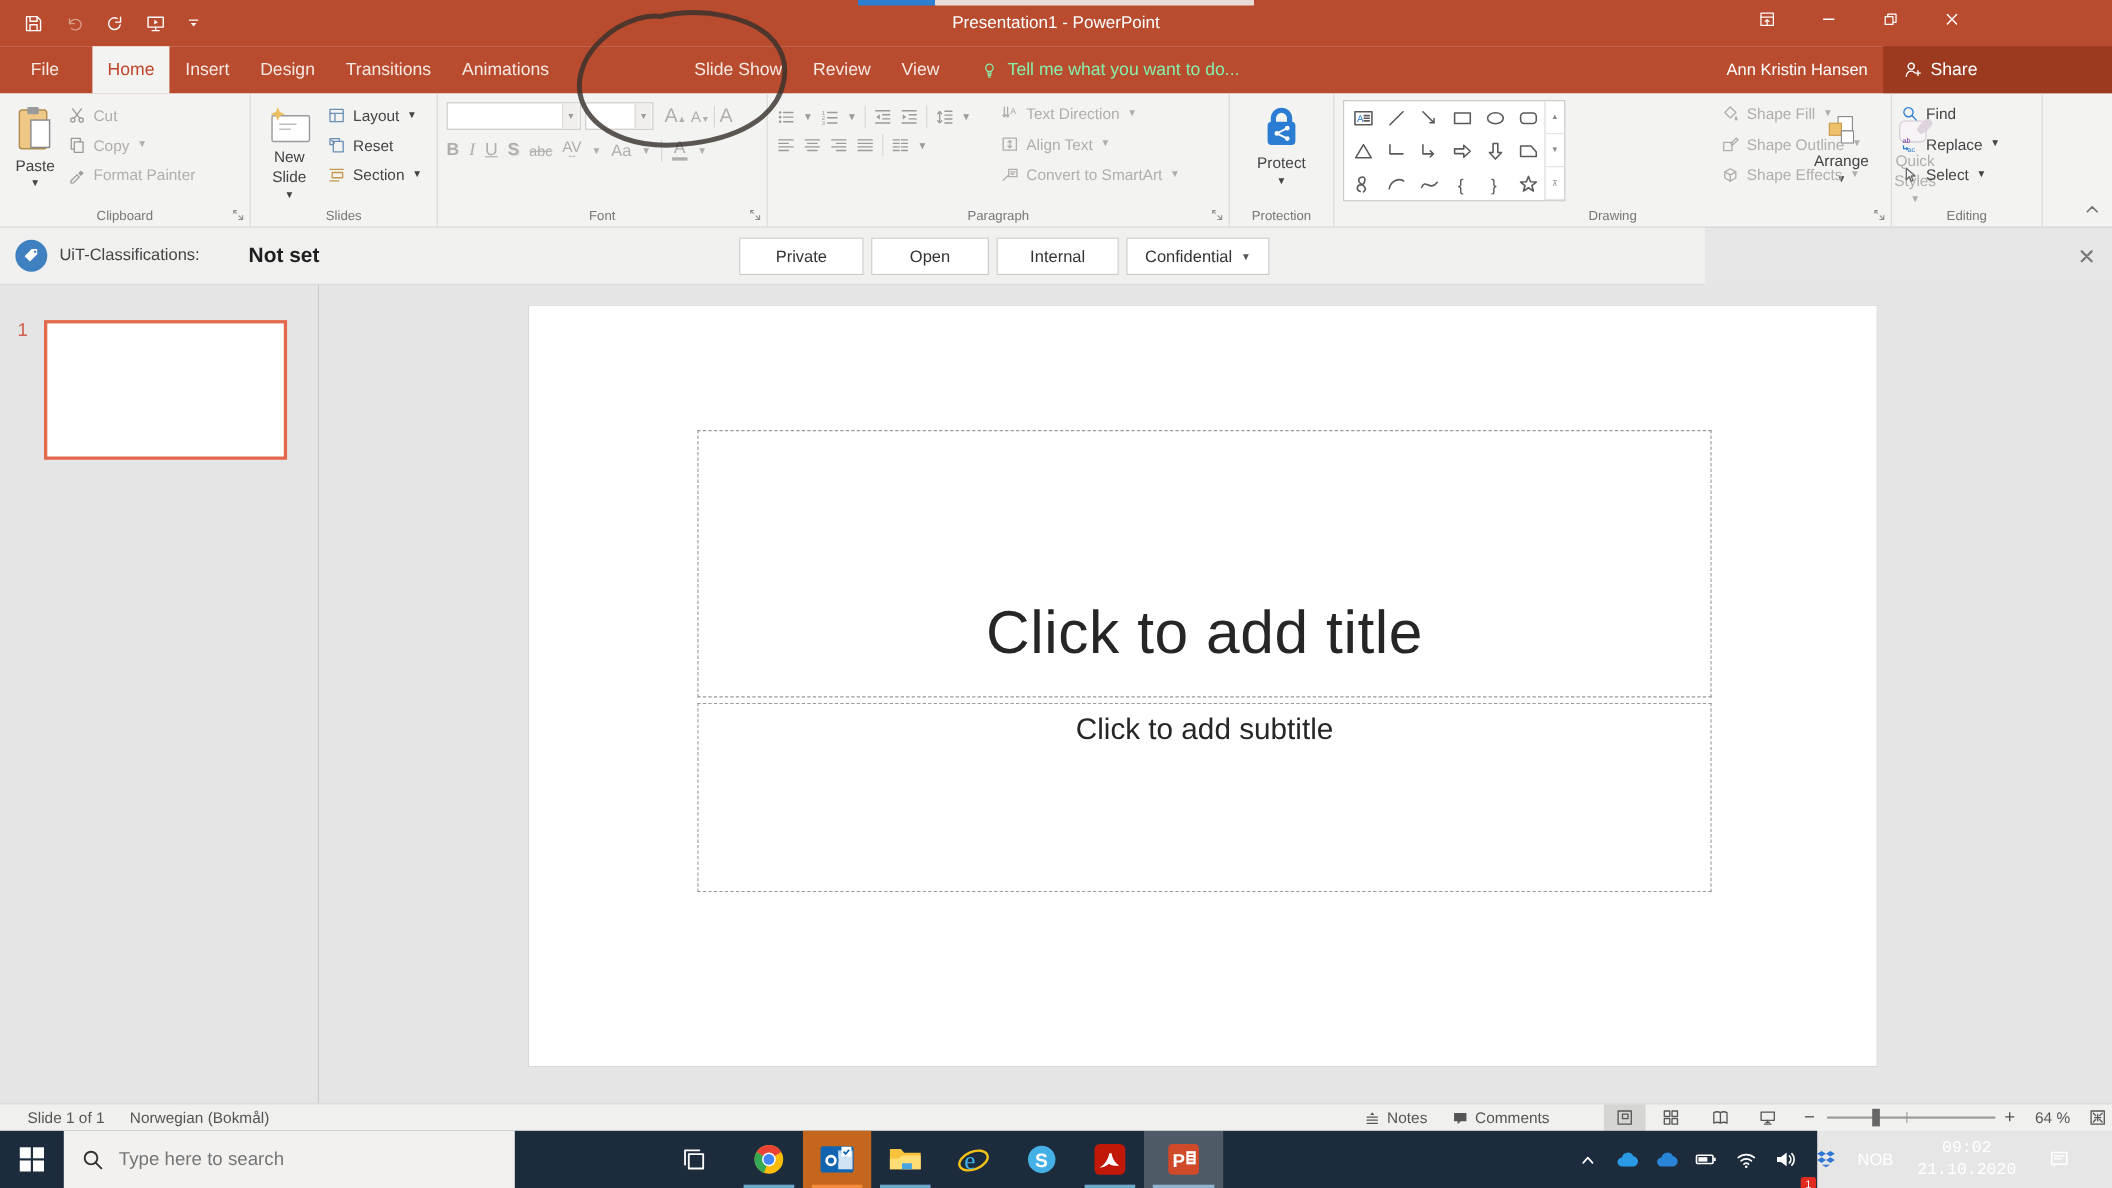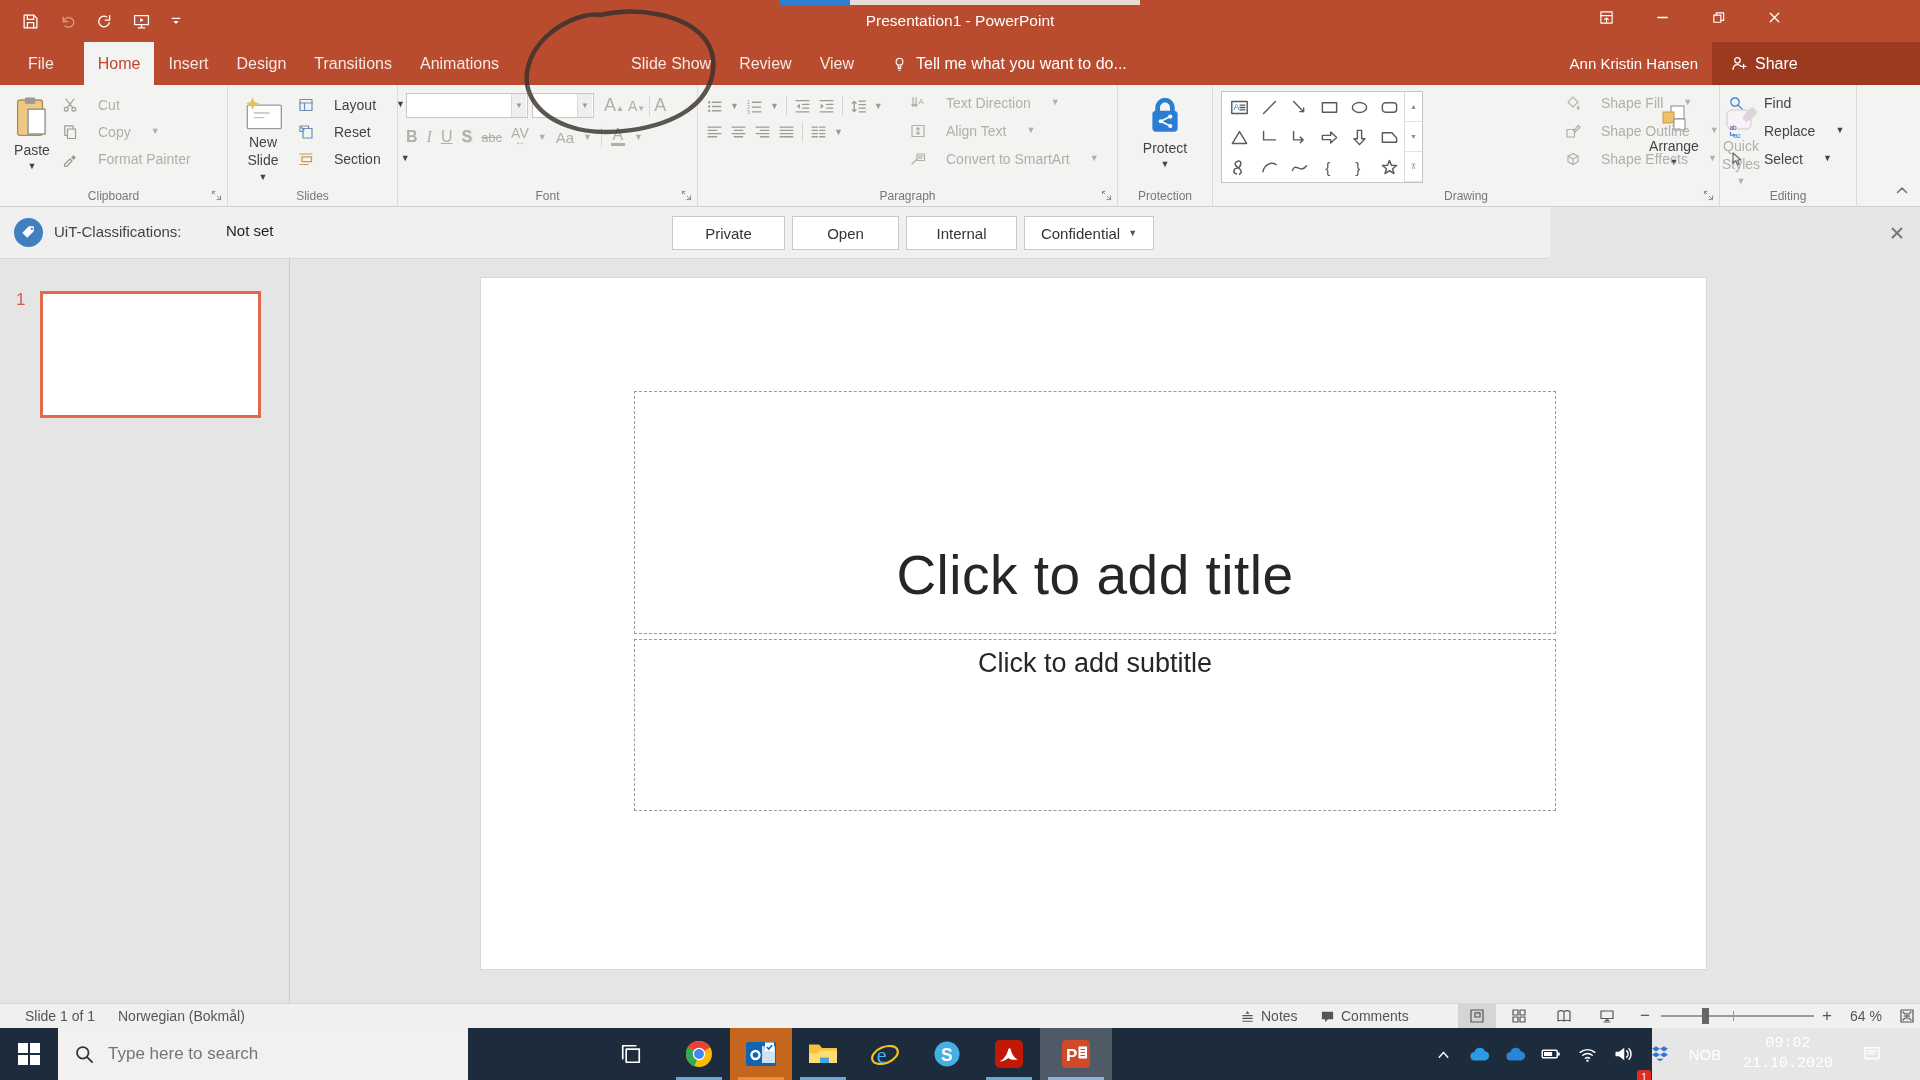--- a/index.html
+++ b/index.html
@@ -17,36 +17,36 @@
   .win-title { position:absolute; left:0; top:0; width:100%; height:42px; line-height:42px; text-align:center; color:#fff; font-size:15.5px; }
   .win-controls { position:absolute; left:1578px; top:0; display:flex; }
   .win-btn { width:56px; height:34px; display:flex; align-items:center; justify-content:center; color:#fff; }
   .win-btn .ic { width:15px; height:15px; }
 
   
   .tabrow { position:absolute; left:0; top:42px; width:1920px; height:43px; background:#b94b2e; display:flex; align-items:stretch; color:#f6e8e2; font-size:16px; }
   .tab { display:flex; align-items:center; padding:0 14px; cursor:default; }
   .tab.active { background:#f3f3f2; color:#c0452a; }
   .tab.gap { margin-left:104px; }
-  .tellme { display:flex; align-items:center; gap:9px; margin-left:24px; color:#ffffff; }
+  .tellme { display:flex; align-items:center; gap:9px; margin-left:24px; color:#86efac; }
   .tellme .ic { width:15px; height:18px; }
   .tabrow-right { margin-left:auto; display:flex; align-items:center; }
   .user-name { color:#fff; font-size:15px; margin-right:14px; }
   .share-btn { background:#9c3a20; height:43px; display:flex; align-items:center; gap:8px; color:#fff; padding:0 18px; width:208px; }
   .share-btn .ic { width:17px; height:17px; }
 
   
   .ribbon { position:absolute; left:0; top:85px; width:1920px; height:122px; background:#f3f3f2; border-bottom:1px solid #d2d0ce; display:flex; font-size:14px; color:#444; }
   .rgroup { position:relative; height:100%; border-right:1px solid #dbdad8; flex:none; }
   .rg-label { position:absolute; bottom:3px; left:0; width:100%; text-align:center; font-size:12px; color:#777; }
   .launcher { position:absolute; right:4px; bottom:4px; width:13px; height:13px; color:#8a8a8a; }
   .bigbtn { display:flex; flex-direction:column; align-items:center; justify-content:flex-start; padding-top:7px; gap:4px; height:96px; }
   .dd { font-size:9px; color:inherit; line-height:1; }
   .dis { color:#b1aeab; }
-  .smallrow { display:flex; align-items:center; gap:20px; height:23px; }
+  .smallrow { display:flex; align-items:center; gap:7px; height:23px; }
   .smallrow .ic { width:16px; height:16px; }
 
   .g-clipboard { width:228px; }
   .g-slides { width:170px; }
   .g-font { width:300px; }
   .g-para { width:420px; }
   .g-protect { width:95px; }
   .g-draw { width:507px; }
   .g-edit { width:137px; }
 
@@ -87,21 +87,21 @@
   .draw-bigs { position:absolute; left:214px; top:4px; display:flex; }
   .draw-col { position:absolute; left:352px; top:6px; display:flex; flex-direction:column; gap:5px; color:#b1aeab; }
   .edit-col { position:absolute; left:8px; top:6px; display:flex; flex-direction:column; gap:5px;text-align:center; }
   .ribbon-collapse { position:absolute; right:10px; bottom:8px; width:16px; height:16px; color:#777; }
 
   
   .classbar { position:absolute; left:0; top:207px; width:1550px; height:52px; background:#f0f0ef; border-bottom:1px solid #d8d8d6; }
   .class-ico { position:absolute; left:14px; top:11px; width:29px; height:29px; border-radius:50%; background:#3f80c0; display:flex; align-items:center; justify-content:center; }
   .class-ico .ic { width:17px; height:17px; }
   .class-label { position:absolute; left:54px; top:16px; font-size:15px; color:#444; }
-  .class-value { position:absolute; left:226px; top:15px; font-size:15px; font-weight:normal; color:#1e1e1e; }
+  .class-value { position:absolute; left:226px; top:15px; font-size:19px; font-weight:bold; color:#1e1e1e; }
   .class-btn { position:absolute; top:9px; height:34px; background:#fff; border:1px solid #c9c9c7; color:#333; font-size:15px; display:flex; align-items:center; justify-content:center; gap:8px; }
   .class-close { position:absolute; left:1889px; top:18px; width:16px; height:16px; color:#777; }
 
   
   .main { position:absolute; left:0; top:259px; width:1920px; height:744px; background:#e5e5e5; }
   .thumb-panel { position:absolute; left:0; top:0; width:290px; height:744px; border-right:1px solid #c9c9c8; }
   .thumb-num { position:absolute; left:16px; top:31px; font-size:17px; color:#d0604a; }
   .thumb { position:absolute; left:40px; top:32px; width:221px; height:127px; background:#fff; border:3px solid #e2694c; }
   .canvas-slide { position:absolute; left:480px; top:18px; width:1227px; height:693px; background:#fff; border:1px solid #d9d9d9; }
   .ph { position:absolute; border:1px dashed #9a9a9a; }

